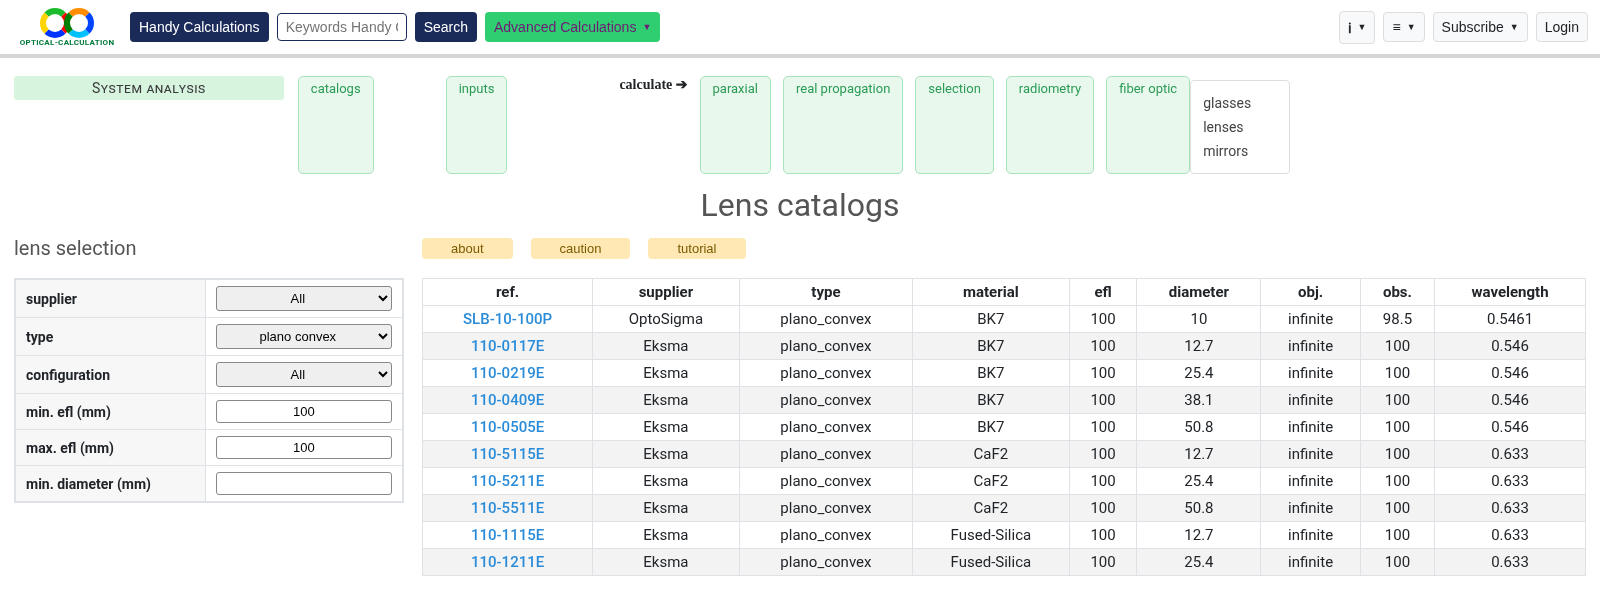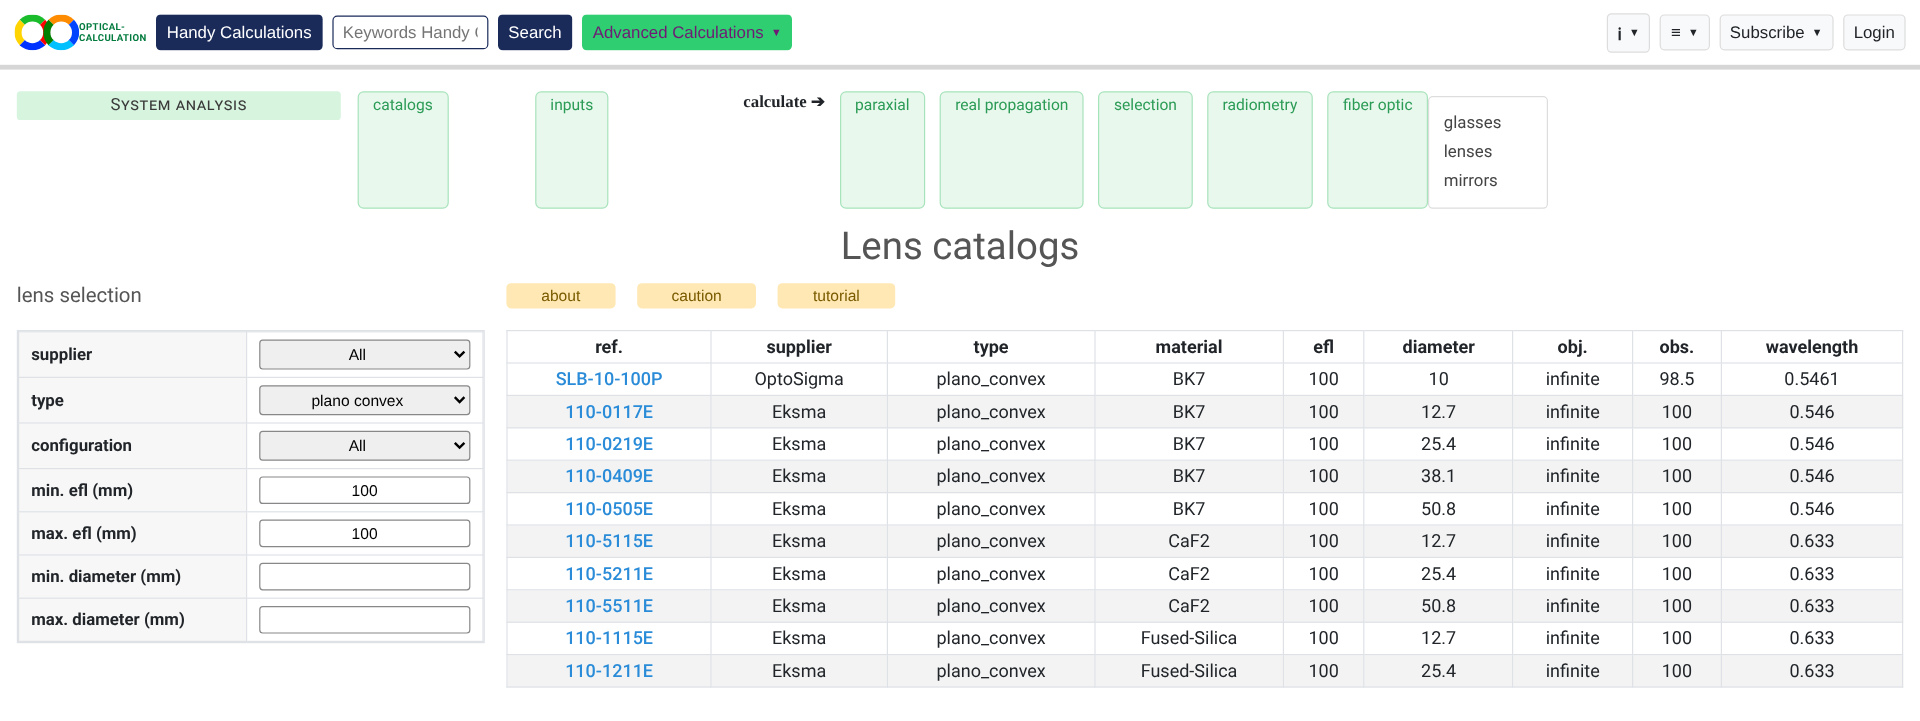--- a/index.html
+++ b/index.html
@@ -1,19 +1,19 @@
 <!DOCTYPE html>
 <html><head>
 <meta charset="utf-8">
 <style>
   * { box-sizing: border-box; margin: 0; padding: 0; }
   body { font-family: -apple-system, BlinkMacSystemFont, "Segoe UI", Roboto, sans-serif; font-size: 14px; color: #212529; background: #fff; width: 1600px; }
   
   .top-nav { display: flex; align-items: center; padding: 10px 12px; gap: 8px; background: #fff; border-bottom: 4px solid #d6d6d6;}
-  .logo { width: 110px; height: 34px; display:flex; flex-direction:row; align-items:center; justify-content:center;}
+  .logo { width: 110px; height: 34px; display:flex; flex-direction:column; align-items:center; justify-content:center;}
   .logo-rings { display:flex; gap:-8px; }
   .ring { width: 30px; height: 30px; border: 6px solid; border-radius: 50%; display:inline-block;}
   .ring.left { border-color: #1abc2c #ff0000 #0033ff #ffd400; margin-right:-6px;}
   .ring.right { border-color: #ff8c00 #0044ff #00c0ff #008000; }
   .logo-text { font-size: 8px; font-weight:700; color:#007a3d; letter-spacing:0.3px;}
   .btn { border-radius: 4px; padding: 6px 8px; font-size: 14px; cursor: pointer; border: 1px solid transparent; display:inline-flex; align-items:center; gap:4px;}
   .btn-dark { background: #1a2b5a; color: #fff; }
   .btn-search { background:#1a2b5a; color:#fff;}
   .btn-green { background:#2ece71; color:#701a75;}
   .btn-light { background:#f8f9fa; border:1px solid #ddd; color:#212529;}
@@ -25,21 +25,21 @@
   .sys-row { display:flex; align-items:flex-start; gap:14px; }
   .sys-pill { background:#d7f4df; color:#3a3a3a; font-variant: small-caps; letter-spacing:.5px; padding:4px 78px; border-radius:3px; font-size:14px; min-width:224px; text-align:center;}
   .link-pill { background:#e8f8ed; color:#2b9b56; border:1px solid #a7e3bb; border-radius:5px; padding:4px 12px; font-size:13px; cursor:pointer;}
   .calc-label { font-weight:700; margin-left:100px;font-family:Liberation Serif, serif;}
   .arrow { font-weight:700;}
   .dropdown-panel { border:1px solid #ddd; border-radius:4px; margin-top:4px; padding:10px 12px; width:100px; background:#fff;}
   .dropdown-panel div { padding:4px 0; color:#444; font-size:14px; cursor:pointer;}
   .page-title { text-align:center; font-size:32px; color:#555; font-weight:400; margin-top:12px;}
   
   .lens-sel-row { display:flex; align-items:center; gap:18px; margin-top:12px; }
-  .lens-sel-title { font-size:17px; color:#555; font-weight:400; flex: 0 0 390px;}
+  .lens-sel-title { font-size:20px; color:#555; font-weight:400; flex: 0 0 390px;}
   .help-pill { background:#ffe8b3; color:#7a5b00; border-radius:4px; padding:3px 29px; font-size:13px; cursor:pointer; border:none;}
   
   .content-row { display:flex; gap:18px; margin-top:18px; align-items:flex-start;}
   .filters { flex: 0 0 390px; border:1px solid #dee2e6;}
   .filters table { width:100%; border-collapse:collapse;}
   .filters td { border:1px solid #dee2e6; padding:6px 10px; vertical-align:middle;}
   .filters td.label { font-weight:700; background:#f7f7f7; width:49%;}
   .filters select, .filters input[type=text] { width:100%; border:1px solid #888; border-radius:3px; padding:3px 6px; font-size:13px; text-align:center;}
   
   .results { flex:1; }
@@ -139,24 +139,20 @@
             <td><input type="text" value="100" style=""></td>
           </tr>
           <tr>
             <td class="label">max. efl (mm)</td>
             <td><input type="text" value="100" style=""></td>
           </tr>
           <tr>
             <td class="label">min. diameter (mm)</td>
             <td><input type="text" value="" style=""></td>
           </tr>
-          <tr>
-            <td class="label">max. diameter (mm)</td>
-            <td><input type="text" value="" style=""></td>
-          </tr>
         </tbody>
           </table>
       </div>
 
     </div>
 
     <div class="results">
       <table>
         <thead>
           <tr>

